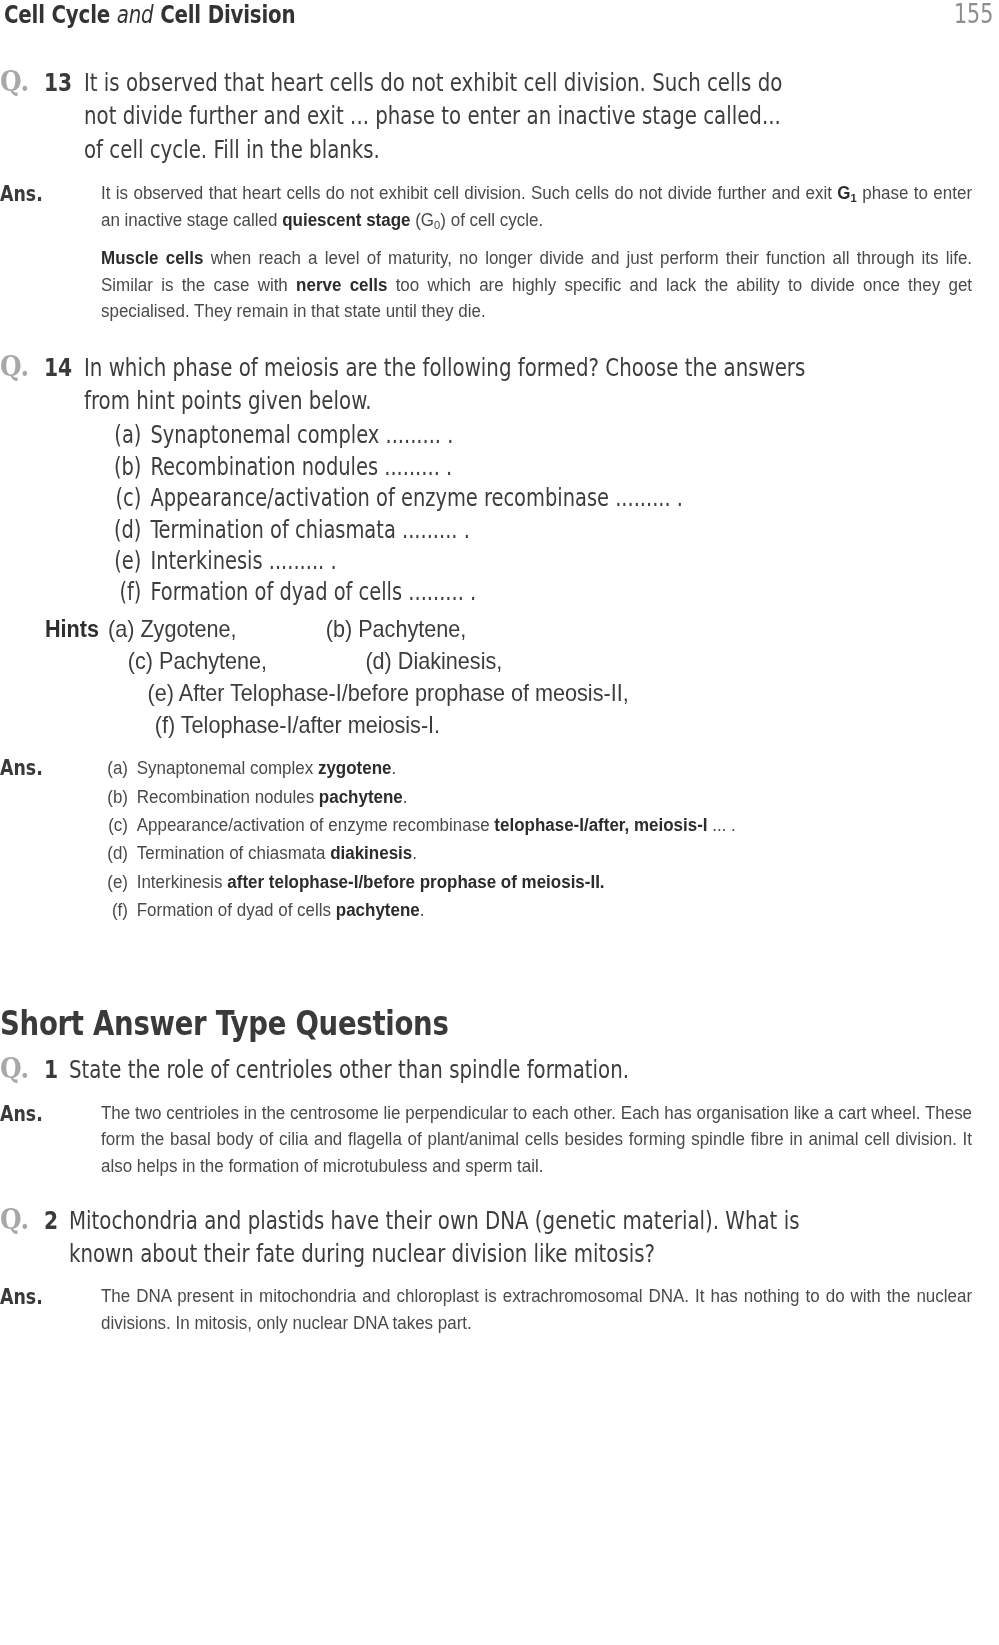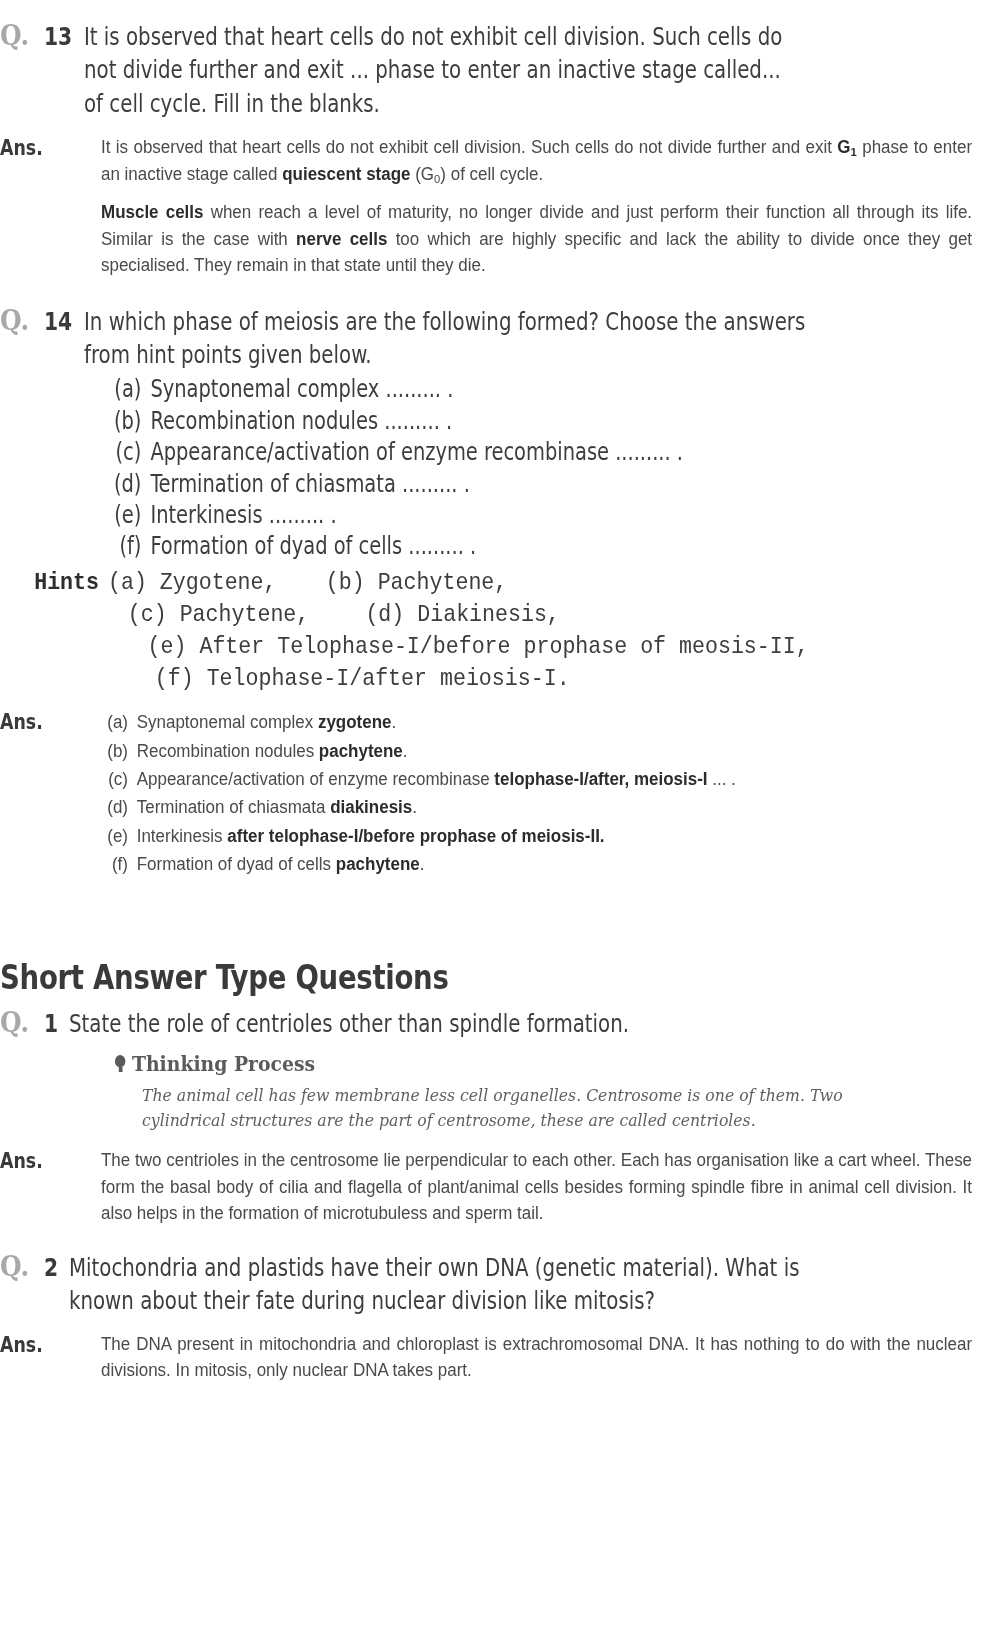--- a/index.html
+++ b/index.html
@@ -140,21 +140,21 @@
     transform-origin: left;
   }
   .sublist .slabel {
     flex: 0 0 auto;
     width: 46px;
     text-align: right;
     padding-right: 10px;
   }
 
   .hints {
-    font-family: Liberation Mono, monospace;
+    font-family: Liberation Sans, sans-serif;
     font-size: 24px;
     color: #3d3d3d;
     line-height: 1.33;
   }
   .hints .hrow {
     display: flex;
     align-items: baseline;
     transform: scaleX(0.9);
     transform-origin: left;
   }
@@ -245,20 +245,26 @@
     transform: scaleX(0.95);
     transform-origin: left top;
     width: 105%;
   }
 </style>
 </head>
 <body>
 
 <div class="page">
 
+  <div class="runhead">
+    <div class="runhead-title">
+      <span>Cell Cycle </span><span class="ital">and</span><span> Cell Division</span>
+    </div>
+    <div class="runhead-page">155</div>
+  </div>
 
   <div class="qblock" style="margin-top:20px;">
     <div class="q-line">
       <div class="q-marker">Q.</div>
       <div class="q-num">13</div>
       <div class="q-text">
         <span class="cont">It is observed that heart cells do not exhibit cell division. Such cells do</span>
         <span class="cont">not divide further and exit ... phase to enter an inactive stage called...</span>
         <span class="cont">of cell cycle. Fill in the blanks.</span>
       </div>
@@ -366,27 +372,20 @@
 
   <div class="qblock" style="margin-top:10px;">
     <div class="q-line">
       <div class="q-marker">Q.</div>
       <div class="q-num">1</div>
       <div class="q-text">
         <span class="cont">State the role of centrioles other than spindle formation.</span>
       </div>
     </div>
 
-    <div style="margin-left:115px; margin-top:12px;">
-      <div class="tp-head">
-        <span class="bulb"></span>
-        <span>Thinking Process</span>
-      </div>
-      <div class="tp-text" style="margin-left:27px; margin-top:8px; width:790px;">The animal cell has few membrane less cell organelles. Centrosome is one of them. Two cylindrical structures are the part of centrosome, these are called centrioles.</div>
-    </div>
 
     <div class="ans-line" style="margin-top:14px;">
       <div class="ans-marker">Ans.</div>
       <div class="ans-body just">The two centrioles in the centrosome lie perpendicular to each other. Each has organisation like a cart wheel. These form the basal body of cilia and flagella of plant/animal cells besides forming spindle fibre in animal cell division. It also helps in the formation of microtubuless and sperm tail.</div>
     </div>
   </div>
 
   <div class="qblock" style="margin-top:24px;">
     <div class="q-line">
       <div class="q-marker">Q.</div>

